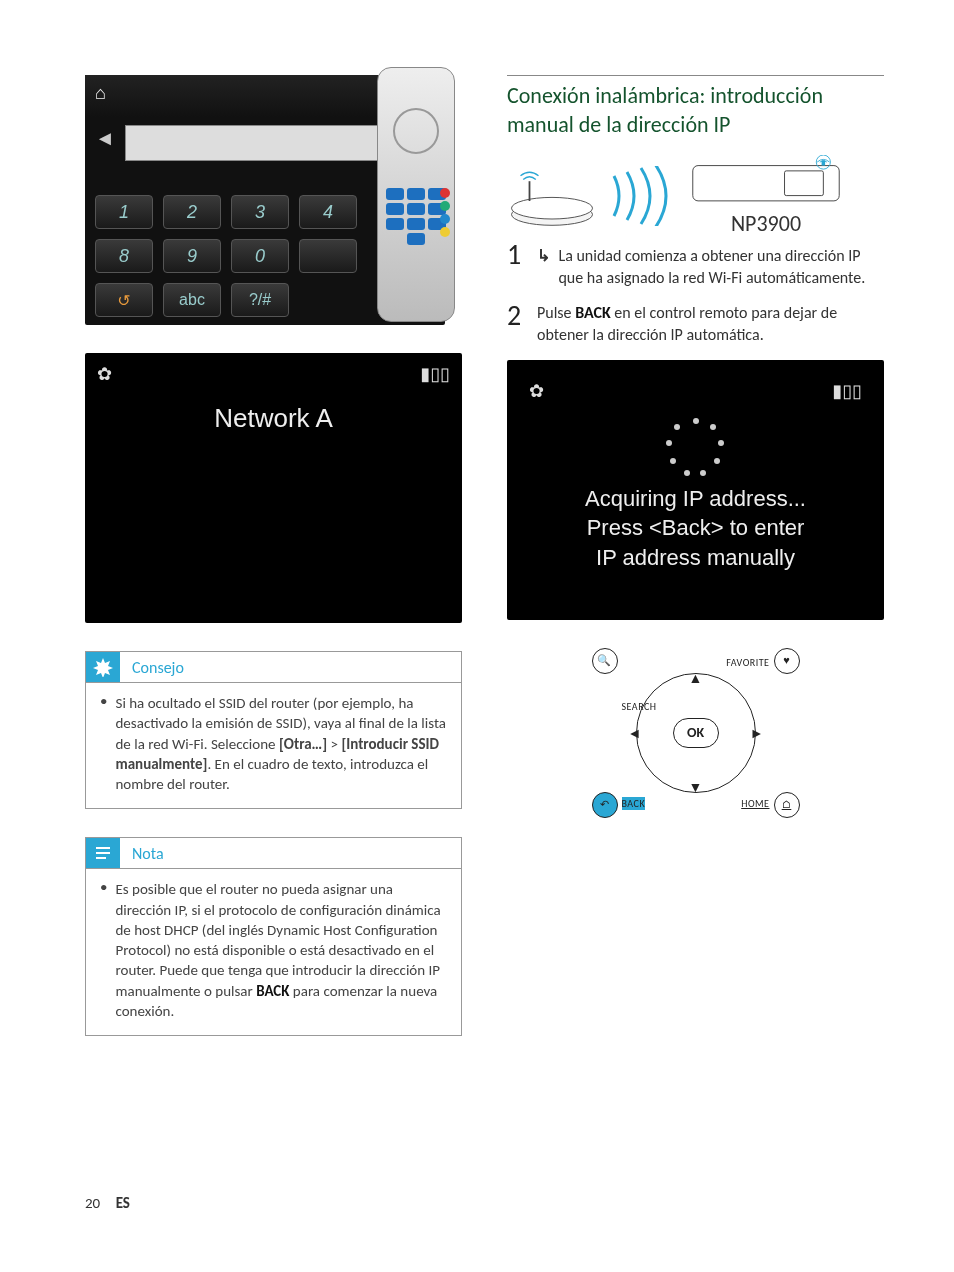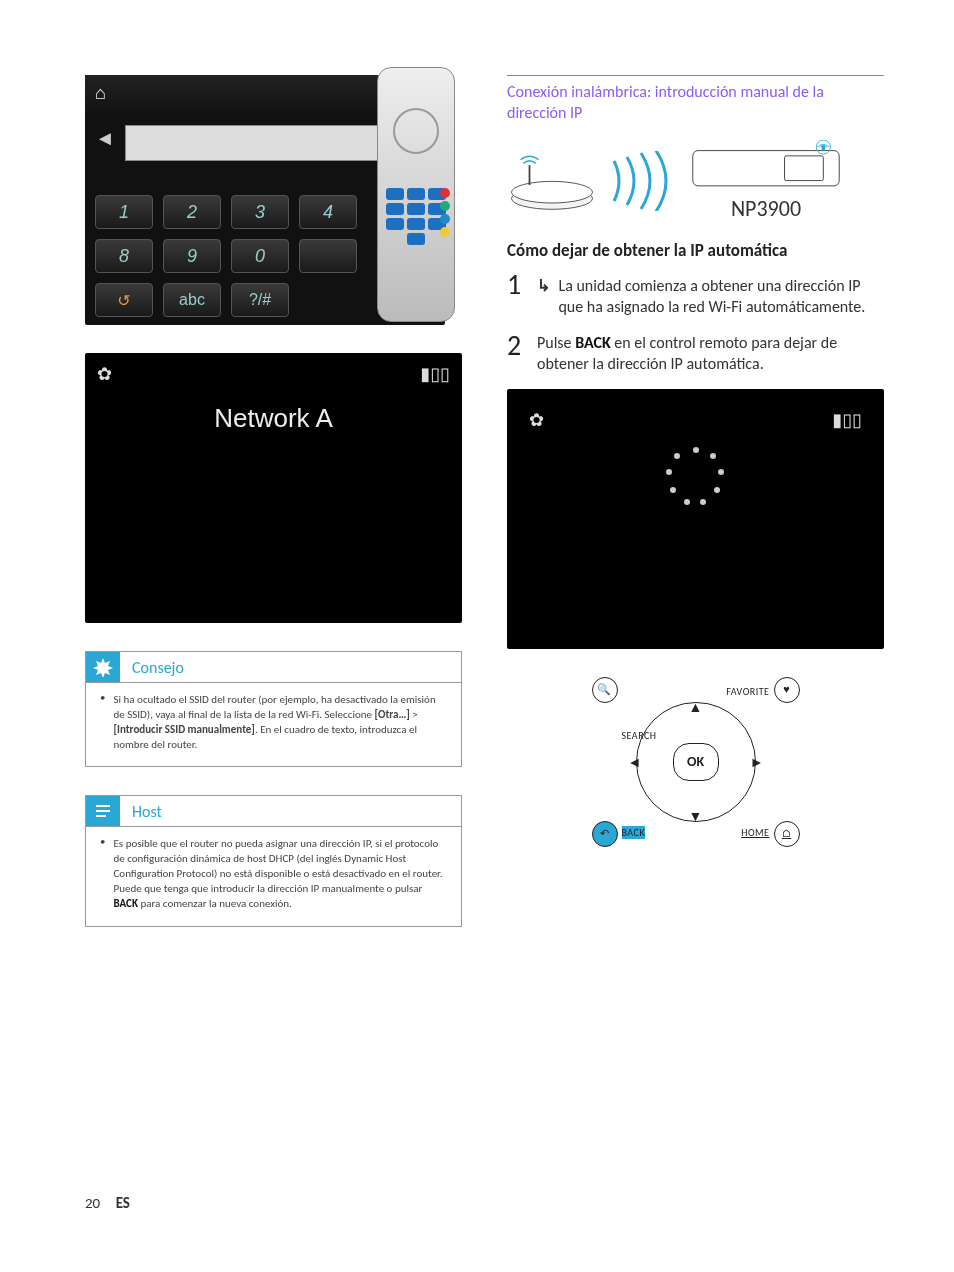--- a/index.html
+++ b/index.html
@@ -47,47 +47,47 @@
   .remote-overlay .grid{position:absolute;top:120px;left:8px;right:8px;display:grid;grid-template-columns:repeat(3,1fr);gap:3px;}
   .remote-overlay .rk{height:12px;background:#1d6fbf;border-radius:3px;}
   .remote-overlay .col-strip{position:absolute;right:4px;top:120px;display:flex;flex-direction:column;gap:3px;}
   .remote-overlay .dot{width:10px;height:10px;border-radius:50%;}
 
   
   .note-box{border:1px solid #999;margin-top:28px;}
   .note-head{display:flex;align-items:center;gap:8px;border-bottom:1px solid #999;}
   .note-badge{width:34px;height:30px;background:#2aa7d4;display:flex;align-items:center;justify-content:center;}
   .note-title{font-size:16px;color:#2aa7d4;padding:4px 4px;}
-  .note-body{padding:10px 14px 14px;font-size:11px;line-height:1.35;color:#444;}
+  .note-body{padding:10px 14px 14px;font-size:15px;line-height:1.35;color:#444;}
   .note-body .bullet{display:flex;gap:8px;}
   .note-body .bullet::before{content:"•";margin-top:-2px;}
 
   
-  .section-title{color:#8b5cf6;font-size:16px;font-weight:400;line-height:1.3;border-top:1px solid #888;padding-top:6px;}
+  .section-title{color:#14532d;font-size:22px;font-weight:400;line-height:1.3;border-top:1px solid #888;padding-top:6px;}
   .diagram-row{display:flex;align-items:center;gap:12px;margin:16px 0 4px;}
   .router{width:90px;}
   .speaker{width:150px;}
   .model{font-size:22px;text-align:center;color:#333;margin-top:-2px;}
 
   .sub-heading{font-weight:600;font-size:17px;margin:18px 0 10px;color:#222;}
   .steps{list-style:none;}
   .step{display:flex;gap:12px;margin-bottom:14px;}
   .step-num{font-size:28px;font-weight:400;color:#222;line-height:1;min-width:18px;}
   .step-body{font-size:16px;line-height:1.35;color:#333;}
   .step-body .sub{display:flex;gap:8px;margin-top:4px;}
   .step-body .sub::before{content:"↳";font-weight:bold;}
   .bold{font-weight:600;color:#111;}
 
   .spinner{width:60px;height:60px;margin:10px auto 6px;position:relative;}
   .spinner span{position:absolute;width:6px;height:6px;background:#ccc;border-radius:50%;}
 
   
   .navpad{width:220px;height:170px;margin:28px auto 0;position:relative;font-size:11px;color:#222;}
   .navpad .ring{position:absolute;left:50%;top:50%;transform:translate(-50%,-50%);width:120px;height:120px;border:1.5px solid #222;border-radius:50%;}
-  .navpad .ok{position:absolute;left:50%;top:50%;transform:translate(-50%,-50%);width:46px;height:38px;border:1.5px solid #222;border-radius:16px;display:flex;align-items:center;justify-content:center;font-weight:600;font-size:14px;}
+  .navpad .ok{position:absolute;left:50%;top:50%;transform:translate(-50%,-50%);width:46px;height:30px;border:1.5px solid #222;border-radius:16px;display:flex;align-items:center;justify-content:center;font-weight:600;font-size:14px;}
   .navpad .arr{position:absolute;font-size:14px;}
   .navpad .up{left:50%;top:22px;transform:translateX(-50%);}
   .navpad .dn{left:50%;bottom:22px;transform:translateX(-50%);}
   .navpad .lf{left:42px;top:50%;transform:translateY(-50%);}
   .navpad .rt{right:42px;top:50%;transform:translateY(-50%);}
   .navpad .corner{position:absolute;width:26px;height:26px;border:1.5px solid #222;border-radius:50%;display:flex;align-items:center;justify-content:center;}
   .navpad .tl{top:0;left:6px;} .navpad .tr{top:0;right:6px;}
   .navpad .bl{bottom:0;left:6px;background:#2aa7d4;} .navpad .br{bottom:0;right:6px;text-decoration:underline;}
   .navpad .clabel{position:absolute;font-size:10px;letter-spacing:0.5px;}
   .navpad .clabel.tl{top:8px;left:36px;margin-top:44px;} .navpad .clabel.tr{top:8px;right:36px;}
@@ -182,21 +182,21 @@
 
     <div class="note-box">
       <div class="note-head">
         <div class="note-badge">
           <svg width="20" height="20" viewBox="0 0 20 20">
               <rect x="3" y="4" width="14" height="2" fill="#fff"></rect>
               <rect x="3" y="9" width="14" height="2" fill="#fff"></rect>
               <rect x="3" y="14" width="10" height="2" fill="#fff"></rect>
             </svg>
         </div>
-        <div class="note-title">Host</div>
+        <div class="note-title">Nota</div>
       </div>
       <div class="note-body">
         <div class="bullet">
           <span>
             <span>Es posible que el router no pueda asignar una dirección IP, si el protocolo de configuración dinámica de host DHCP (del inglés Dynamic Host Configuration Protocol) no está disponible o está desactivado en el router. Puede que tenga que introducir la dirección IP manualmente o pulsar </span><span class="bold">BACK</span><span> para comenzar la nueva conexión.</span>
           </span>
         </div>
       </div>
     </div>
   </div>
@@ -219,21 +219,20 @@
           <rect x="2" y="12" width="166" height="40" rx="6" fill="#fff" stroke="#333"></rect>
           <rect x="106" y="18" width="44" height="28" rx="2" fill="#fff" stroke="#333"></rect>
           <circle cx="150" cy="8" r="8" fill="none" stroke="#2aa7d4"></circle>
           <path d="M143 8 Q150 2 157 8 M146 8 Q150 5 154 8" fill="none" stroke="#2aa7d4"></path>
           <rect x="148" y="6" width="4" height="6" fill="#2aa7d4"></rect>
         </svg>
         <div class="model">NP3900</div>
       </div>
     </div>
 
-    <div class="sub-heading">Cómo dejar de obtener la IP automática</div>
 
     <ol class="steps">
       <li class="step">
         <div class="step-num">1</div>
         <div class="step-body">
           <div class="sub">
               <span>La unidad comienza a obtener una dirección IP que ha asignado la red Wi-Fi automáticamente.</span>
             </div>
         </div>
       </li>
@@ -255,20 +254,25 @@
       <div class="spinner">
         <span style="top:0;left:27px"></span>
           <span style="top:6px;left:44px"></span>
         <span style="top:22px;left:52px"></span>
           <span style="top:40px;left:48px"></span>
         <span style="top:52px;left:34px"></span>
           <span style="top:52px;left:18px"></span>
         <span style="top:40px;left:4px"></span>
           <span style="top:22px;left:0"></span>
         <span style="top:6px;left:8px"></span>
+      </div>
+      <div class="ds-body" style="font-size:22px;padding-top:0;">
+        <div>Acquiring IP address...</div>
+        <div>Press &lt;Back&gt; to enter</div>
+        <div>IP address manually</div>
       </div>
     </div>
 
     <div class="navpad">
       <div class="ring"></div>
       <div class="ok">OK</div>
       <div class="arr up">▲</div>
       <div class="arr dn">▼</div>
       <div class="arr lf">◄</div>
       <div class="arr rt">►</div>

